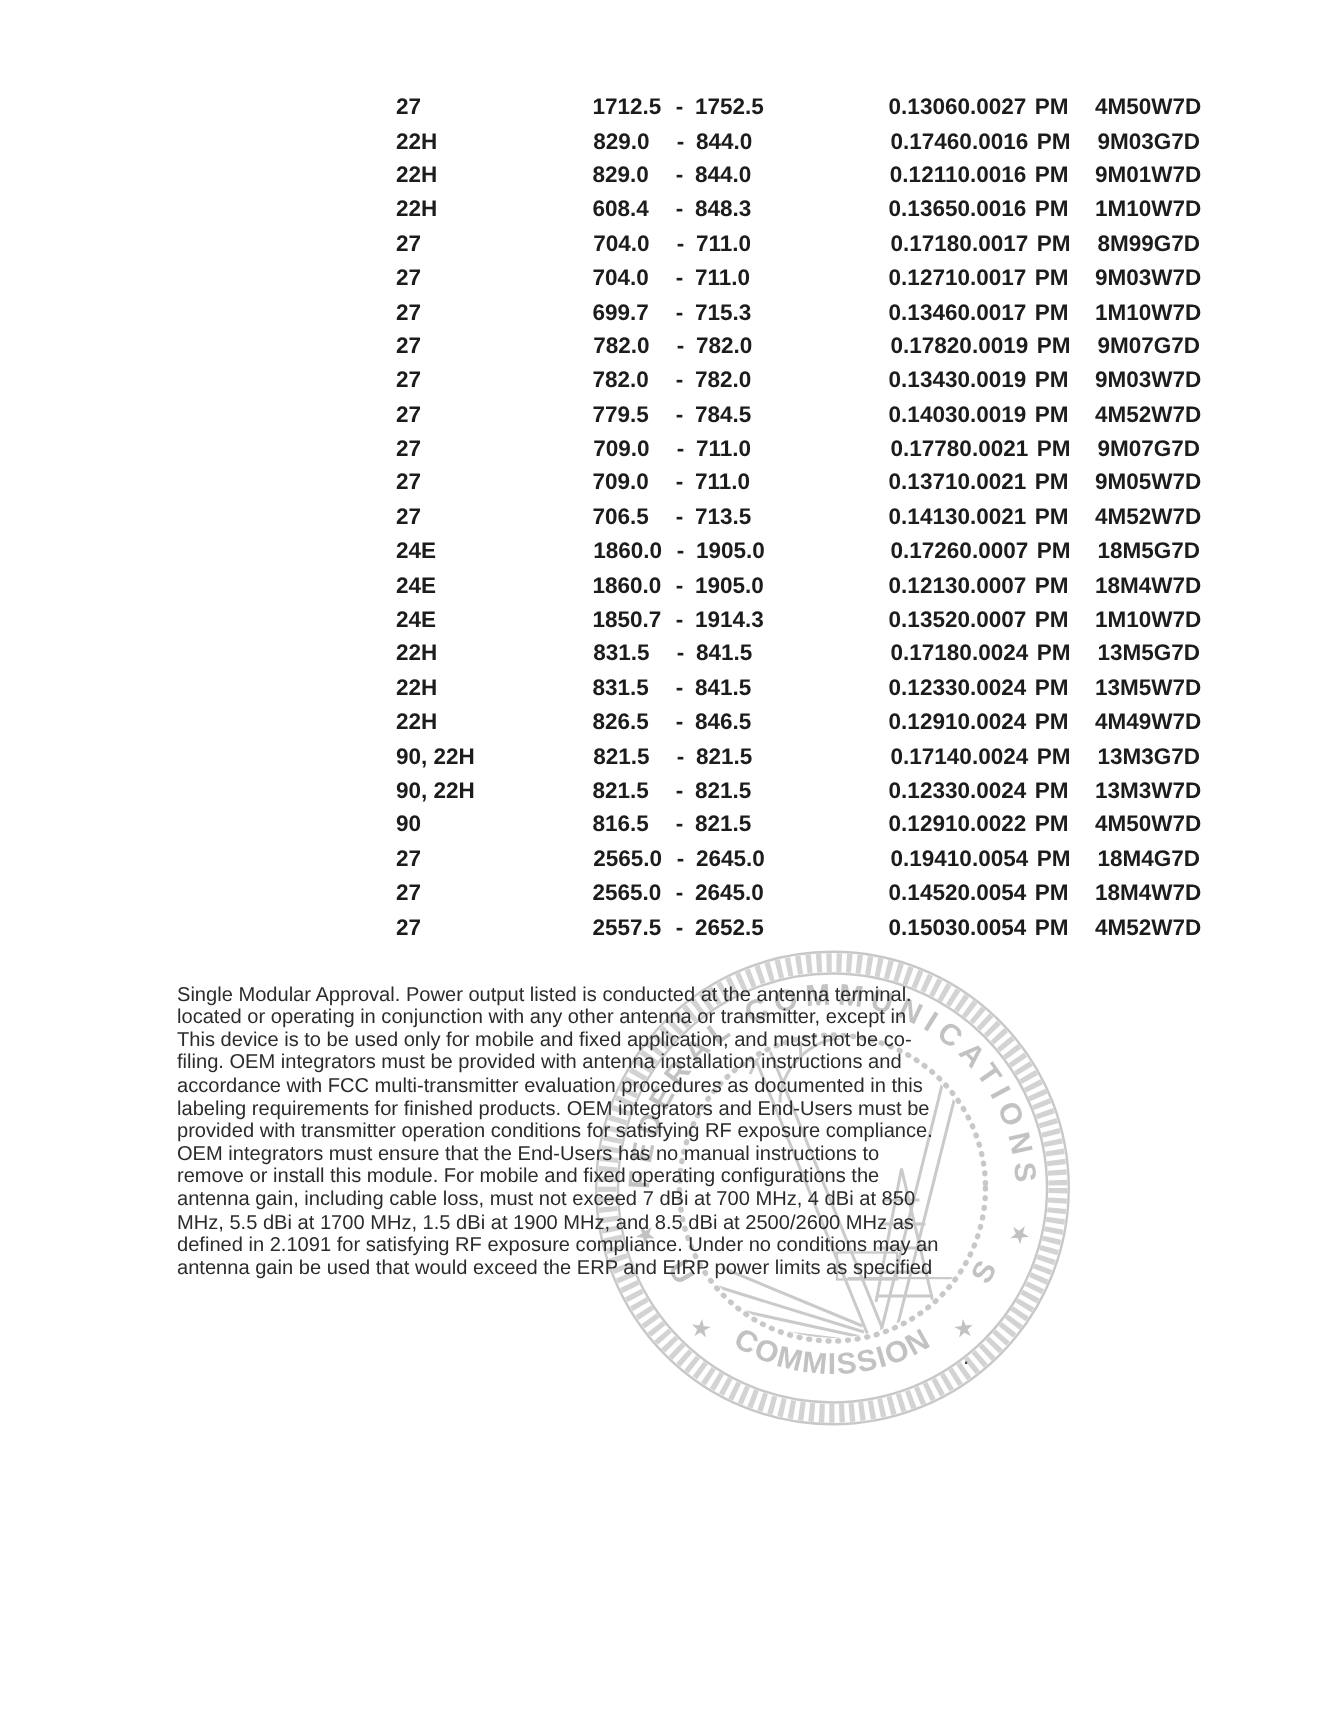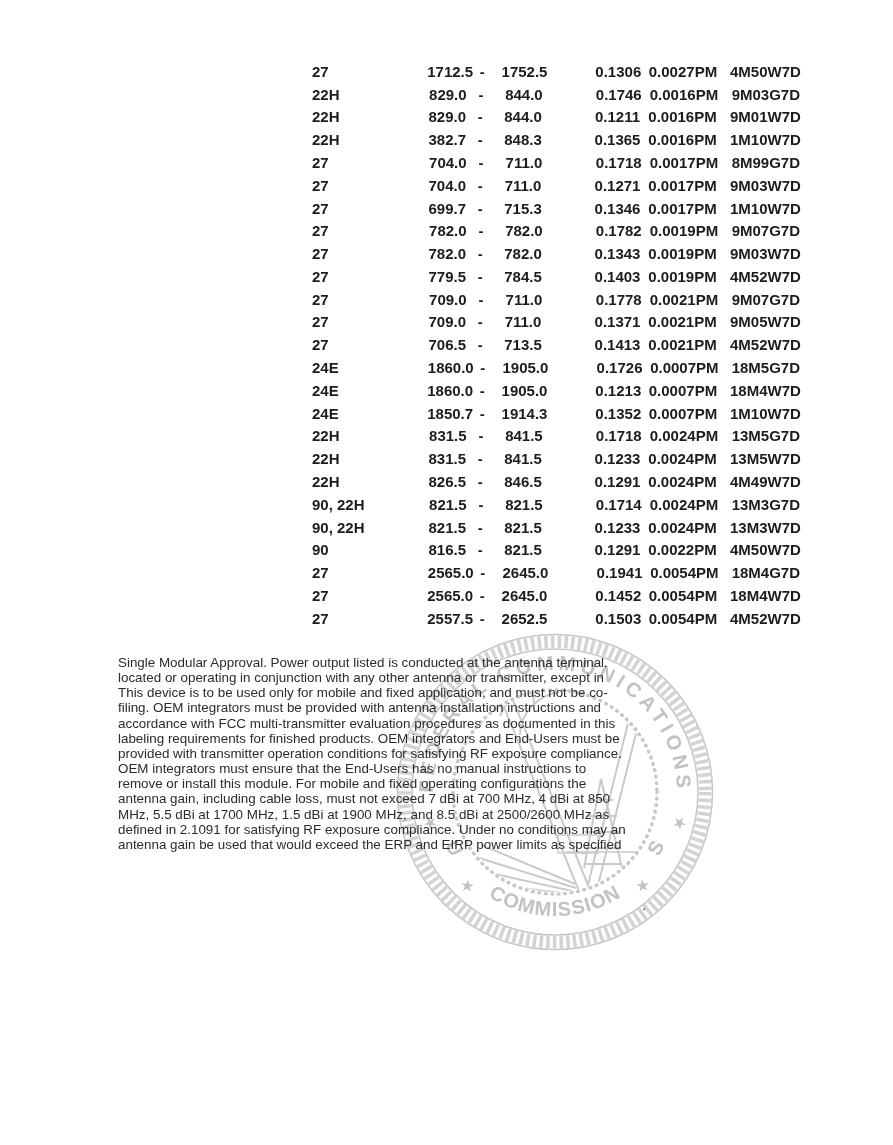--- a/index.html
+++ b/index.html
@@ -11,25 +11,25 @@
     font-family:"Liberation Sans", sans-serif;
   }
   
   .freq-table {
     position:absolute; left:264px; top:60px; width:536px;
     font-weight:bold; font-size:15px; color:#1c1c1c;
     z-index:2;
   }
   .t-row { display:flex; height:22.79px; align-items:center; }
   .c { white-space:pre; }
-  .c1 { width:140px; text-align:left;margin-left:48px; }
+  .c1 { width:140px; text-align:left; }
   .c2 { width:51px;  text-align:left; }
   .c3 { width:22px;  text-align:center; }
-  .c4 { width:81px;  text-align:center; }
-  .c5 { width:74px;  text-align:center;margin-left:30px; }
+  .c4 { width:81px;  text-align:left; }
+  .c5 { width:74px;  text-align:right;margin-left:30px; }
   .c6 { width:55px;  text-align:left; }
   .c7 { width:43px;  text-align:left; }
   .c8 { width:70px;  }
   
   .note {
     position:absolute; left:85px; top:655px;
     font-size:13.4px; line-height:15.15px; color:#2b2b2b;
     z-index:2;
   }
   .note-line { white-space:pre;margin-left:33px; }
@@ -117,21 +117,21 @@
       <div class="c c2">829.0</div>
       <div class="c c3">-</div>
       <div class="c c4">844.0</div>
       <div class="c c5">0.1211</div>
       <div class="c c6">0.0016</div>
       <div class="c c7">PM</div>
       <div class="c c8">9M01W7D</div>
     </div>
     <div class="t-row">
       <div class="c c1">22H</div>
-      <div class="c c2">382.7</div>
+      <div class="c c2">608.4</div>
       <div class="c c3">-</div>
       <div class="c c4">848.3</div>
       <div class="c c5">0.1365</div>
       <div class="c c6">0.0016</div>
       <div class="c c7">PM</div>
       <div class="c c8">1M10W7D</div>
     </div>
     <div class="t-row">
       <div class="c c1">27</div>
       <div class="c c2">704.0</div>

